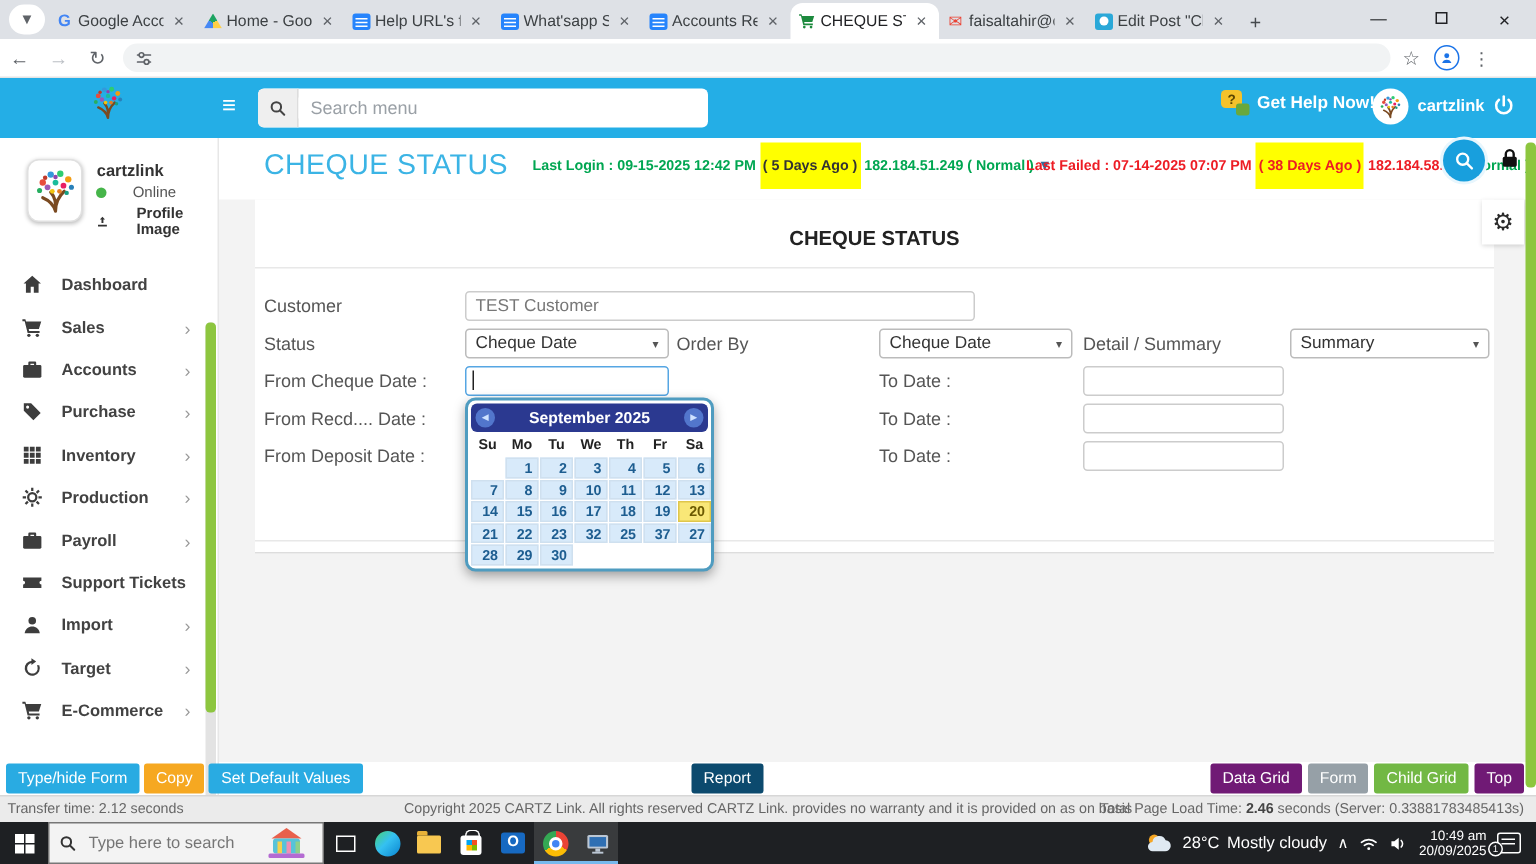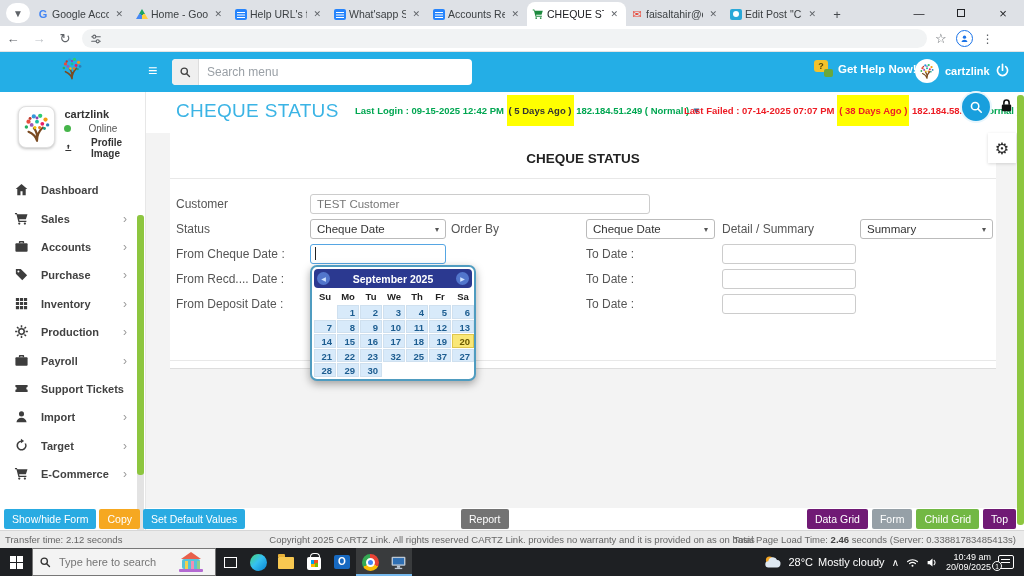--- a/index.html
+++ b/index.html
@@ -122,21 +122,21 @@
   #cal-dh div{font-size:9.5px;font-weight:bold;color:#222;text-align:center;height:14px;line-height:14px}
   #cal-grid{display:grid;grid-template-columns:repeat(7,22px);gap:1px;margin-top:1px}
   .cal-cell{height:13.5px;font-size:9.5px;font-weight:bold;text-align:right;padding-right:3px;line-height:13.5px}
   .cal-cell.filled{background:#d8eafa;border:1px solid #cfe0ef;color:#1d5d90}
   .cal-cell.today{background:#f9e777;border:1px solid #dfc64b;color:#6b5900}
 
   
   #actions-left{position:absolute;left:4px;top:509px;display:flex;gap:3px;z-index:3}
   .btn{height:20px;display:flex;align-items:center;padding:0 8px;font-size:10.5px;color:#fff;border-radius:2px;white-space:nowrap}
   .btn-blue{background:#29abe2}.btn-orange{background:#f6a821}
-  #btn-report{position:absolute;left:461px;top:509px;background:#737373;z-index:3}
+  #btn-report{position:absolute;left:461px;top:509px;background:#0c4a6e;z-index:3}
   #actions-right{position:absolute;right:8px;top:509px;display:flex;gap:4px;z-index:3}
   .btn-red{background:#701a75}.btn-gray{background:#96a0a7}.btn-green{background:#72b844}
 
   
   #footer{position:absolute;left:0;top:530px;width:1024px;height:18px;background:#ebebeb;border-top:1px solid #d7d7d7;font-size:9.5px;color:#666}
   #footer .c{position:absolute;left:0;width:100%;text-align:center;top:3px}
   #footer .l{position:absolute;left:5px;top:3px}
   #footer .r{position:absolute;right:8px;top:3px}
   #footer b{color:#444}
 
@@ -603,21 +603,21 @@
       <div class="cal-cell filled">29</div>
       <div class="cal-cell filled">30</div>
       <div class="cal-cell"></div>
       <div class="cal-cell"></div>
       <div class="cal-cell"></div>
       <div class="cal-cell"></div>
     </div>
 </div>
 
 <div id="actions-left">
-  <span class="btn btn-blue">Show/hide Form</span>
+  <span class="btn btn-blue">Type/hide Form</span>
   <span class="btn btn-orange">Copy</span>
   <span class="btn btn-blue">Set Default Values</span>
 </div>
 <span class="btn" id="btn-report">Report</span>
 <div id="actions-right">
   <span class="btn btn-red">Data Grid</span>
   <span class="btn btn-gray">Form</span>
   <span class="btn btn-green">Child Grid</span>
   <span class="btn btn-red">Top</span>
 </div>

